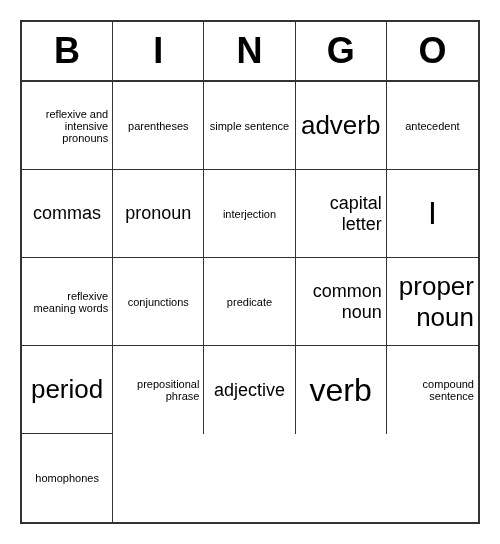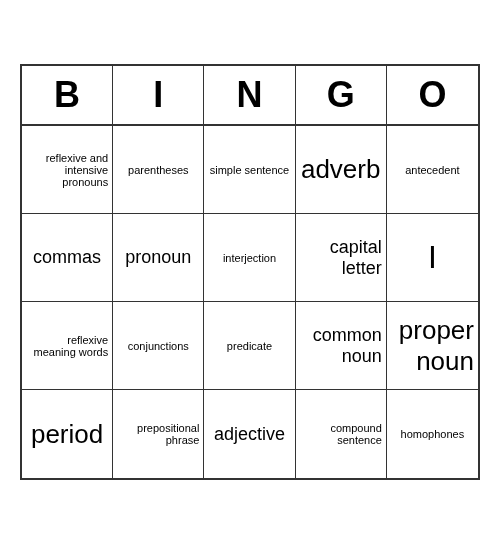--- a/index.html
+++ b/index.html
@@ -121,19 +121,22 @@
       <div class="bingo-cell">
         <span class="cell-text size-xlarge">period</span>
       </div>
       <div class="bingo-cell">
         <span class="cell-text size-small">prepositional phrase</span>
       </div>
       <div class="bingo-cell">
         <span class="cell-text size-medium">adjective</span>
       </div>
       <div class="bingo-cell">
+        <span class="cell-text size-xxlarge">verb</span>
+      </div>
+      <div class="bingo-cell">
         <span class="cell-text size-small">compound sentence</span>
       </div>
       <div class="bingo-cell">
         <span class="cell-text size-small">homophones</span>
       </div>
     </div>
 </div>
 
 </body></html>

